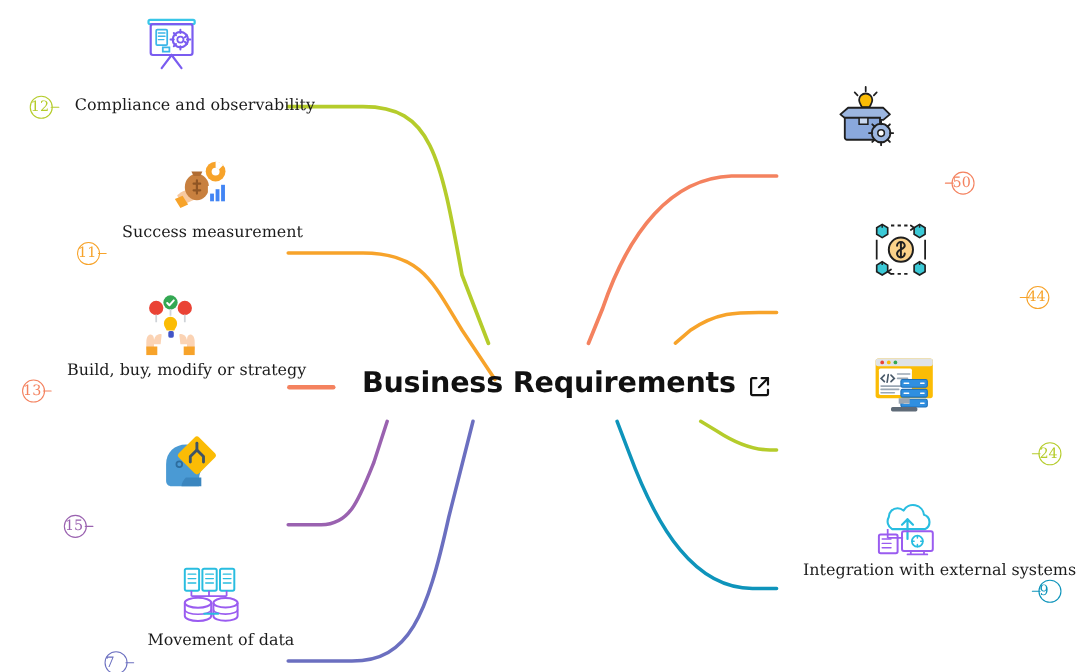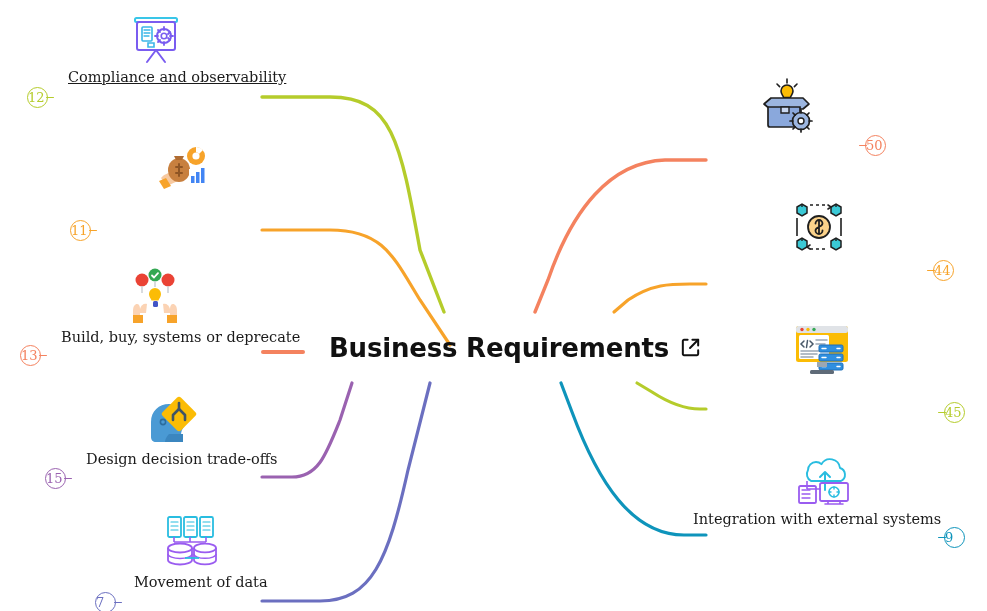--- a/index.html
+++ b/index.html
@@ -7,21 +7,21 @@
     width:987px;height:611px;background:#ffffff;
     font-family:"Liberation Sans", sans-serif;
     position:relative;overflow:hidden;
   }
   #canvas{position:absolute;inset:0;width:987px;height:611px;}
   .svg-layer{position:absolute;left:0;top:0;width:987px;height:611px;pointer-events:none;}
 
   
   .center-title{
     position:absolute;left:329px;top:333px;
-    display:flex;align-items:flex-start;gap:10px;
+    display:flex;align-items:flex-end;gap:10px;
     font-family:"DejaVu Sans", sans-serif;
     font-size:26px;font-weight:700;color:#111111;
     letter-spacing:-0.2px;white-space:nowrap;
   }
   .center-title .ext-icon{display:inline-block;width:23px;height:23px;margin-top:2px;}
   .center-stub{
     position:absolute;left:261px;top:350px;width:44px;height:4px;
     background:#f4825f;border-radius:2px;
   }
 
@@ -219,58 +219,58 @@
       <path d="M12 31v8M12 39h14" stroke="#9a5cf0" stroke-width="1.6" fill="none"></path>
       <rect x="4" y="36" width="17" height="17" rx="1.6" fill="none" stroke="#9a5cf0" stroke-width="1.8"></rect>
       <path d="M7 40h8M7 44h8M7 48h8" stroke="#9a5cf0" stroke-width="1.3" stroke-linecap="round"></path>
       <rect x="25" y="33" width="28" height="18" rx="1.8" fill="none" stroke="#9a5cf0" stroke-width="1.8"></rect>
       <circle cx="39" cy="42" r="5" fill="none" stroke="#29bde0" stroke-width="1.6"></circle>
       <path d="M39 37v2M39 45v2M34 42h2M42 42h2" stroke="#29bde0" stroke-width="1.4" stroke-linecap="round"></path>
       <path d="M33 51v3h12v-3M30 54h18" stroke="#9a5cf0" stroke-width="1.6" fill="none" stroke-linecap="round"></path>
     </svg>
   </div>
 
-  <div class="node-label" style="left:68px;top:69px;text-decoration:underline;">Compliance and observability</div>
-  <div class="node-label" style="left:61px;top:329px;">Build, buy, systems or deprecate</div>
-  <div class="node-label" style="left:86px;top:451px;">Design decision trade-offs</div>
+  <div class="node-label" style="left:68px;top:88px;">Compliance and observability</div>
+  <div class="node-label" style="left:111px;top:203px;">Success measurement</div>
+  <div class="node-label" style="left:61px;top:329px;">Build, buy, modify or strategy</div>
   <div class="node-label" style="left:134px;top:574px;">Movement of data</div>
 
-  <div class="node-label right" style="left:693px;top:511px;">Integration with external systems</div>
+  <div class="node-label right" style="left:730px;top:511px;">Integration with external systems</div>
 
   <div class="badge left-side" style="left:27px;top:87px;border-color:#b5cc2b;color:#b5cc2b;">
     <span>12</span>
     <span class="stub" style="background:#b5cc2b;"></span>
   </div>
   <div class="badge left-side" style="left:70px;top:220px;border-color:#f7a32a;color:#f7a32a;">
     <span>11</span>
     <span class="stub" style="background:#f7a32a;"></span>
   </div>
   <div class="badge left-side" style="left:20px;top:345px;border-color:#f4825f;color:#f4825f;">
     <span>13</span>
     <span class="stub" style="background:#f4825f;"></span>
   </div>
-  <div class="badge left-side" style="left:45px;top:468px;border-color:#9a62b0;color:#9a62b0;">
+  <div class="badge left-side" style="left:58px;top:468px;border-color:#9a62b0;color:#9a62b0;">
     <span>15</span>
     <span class="stub" style="background:#9a62b0;"></span>
   </div>
   <div class="badge left-side" style="left:95px;top:592px;border-color:#6b6fc0;color:#6b6fc0;">
     <span>7</span>
     <span class="stub" style="background:#6b6fc0;"></span>
   </div>
 
-  <div class="badge right-side" style="left:865px;top:135px;border-color:#f4825f;color:#f4825f;">
+  <div class="badge right-side" style="left:865px;top:156px;border-color:#f4825f;color:#f4825f;">
     <span>50</span>
     <span class="stub" style="background:#f4825f;"></span>
   </div>
   <div class="badge right-side" style="left:933px;top:260px;border-color:#f7a32a;color:#f7a32a;">
     <span>44</span>
     <span class="stub" style="background:#f7a32a;"></span>
   </div>
   <div class="badge right-side" style="left:944px;top:402px;border-color:#b5cc2b;color:#b5cc2b;">
-    <span>45</span>
+    <span>24</span>
     <span class="stub" style="background:#b5cc2b;"></span>
   </div>
   <div class="badge right-side" style="left:944px;top:527px;border-color:#0e94bb;color:#0e94bb;">
     <span>9</span>
     <span class="stub" style="background:#0e94bb;"></span>
   </div>
 
 </div>
 
 </body></html>

